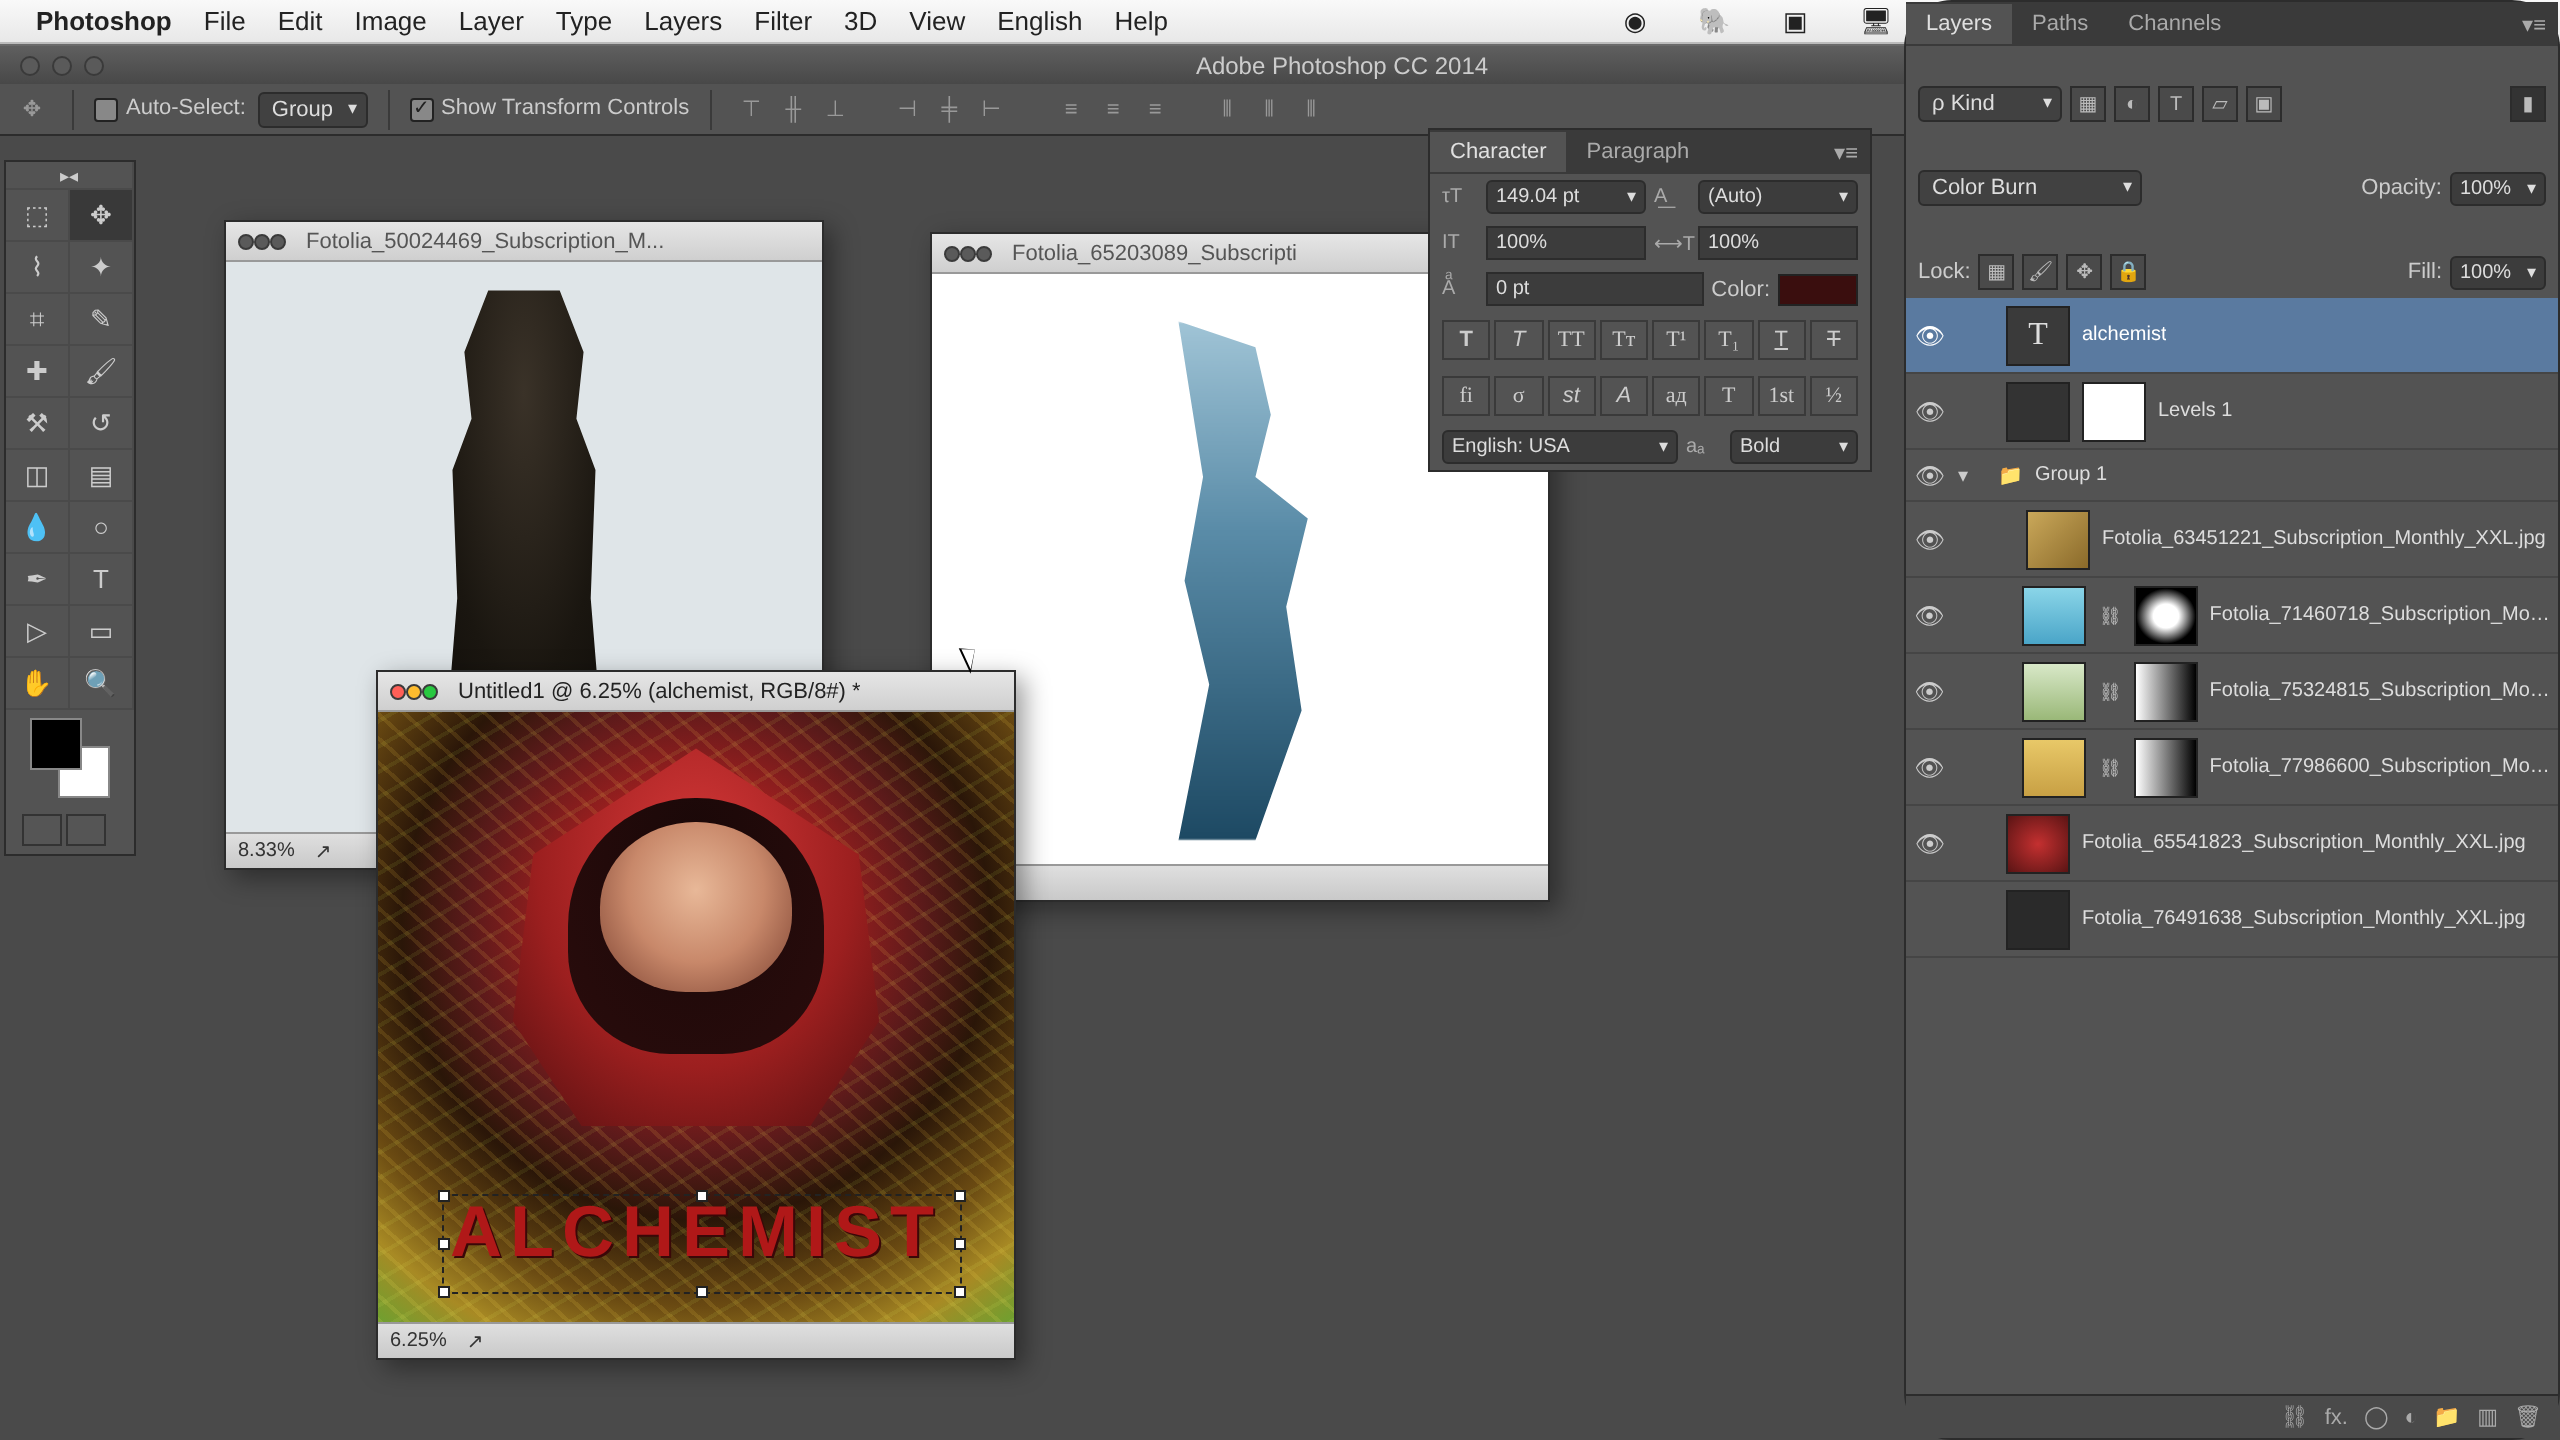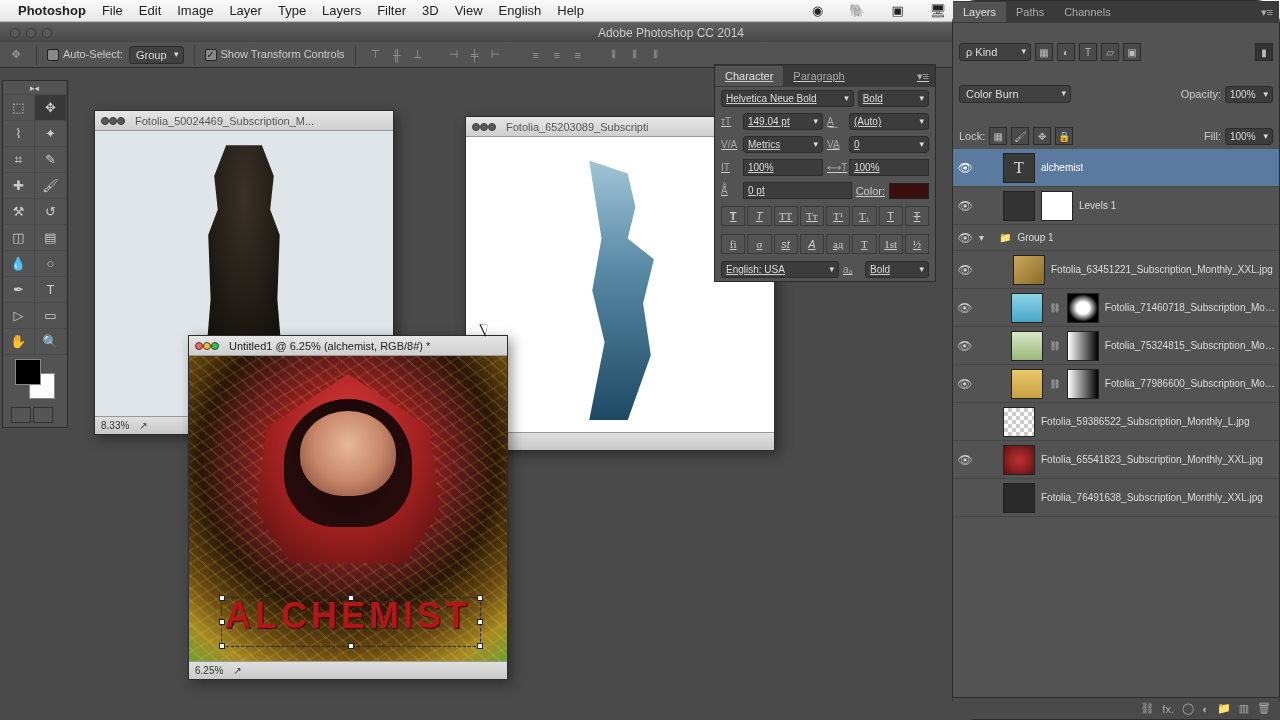--- a/index.html
+++ b/index.html
@@ -84,21 +84,21 @@
 .thumb.T { background: #3a3a3a; color: #ddd; font-size: 16px; display: flex; align-items: center; justify-content: center; font-family: Georgia, serif; }
 .thumb.levels { background: linear-gradient(0deg, #222 0%, #222 30%, transparent 30%), #fff; position: relative; }
 .thumb.mask { background: #fff; }
 .thumb.maskgrad { background: linear-gradient(90deg, #fff, #000); }
 .thumb.check { background: repeating-conic-gradient(#ccc 0 25%, #fff 0 50%) 0 0/8px 8px; }
 .layer-name { overflow: hidden; text-overflow: ellipsis; white-space: nowrap; color: #ddd; }
 .sel .layer-name { color: #fff; }
 .layers-footer { position: absolute; bottom: 0; left: 0; right: 0; height: 22px; background: #4a4a4a; border-top: 1px solid #2c2c2c; display: flex; justify-content: flex-end; gap: 8px; padding: 0 8px; align-items: center; color: #aaa; font-size: 11px; }
 
 
-.char-panel { position: absolute; top: 64px; left: 714px; width: 222px; text-decoration: underline; }
+.char-panel { position: absolute; top: 64px; left: 714px; width: 222px; }
 
 .cursor-arrow { position: absolute; width: 0; height: 0; border-left: 7px solid #000; border-top: 4px solid transparent; border-bottom: 10px solid transparent; transform: rotate(-25deg); }
 .cursor-arrow::after { content: ""; position: absolute; left: -6px; top: -3px; border-left: 6px solid #fff; border-top: 3px solid transparent; border-bottom: 8px solid transparent; }
 </style>
 </head>
 <body>
 
 <div class="mac-menubar">
   <span class="apple"></span>
   <span class="bold">Photoshop</span>
@@ -195,21 +195,21 @@
         <div class="fg"></div>
       </div>
       <div class="mode-btns">
         <div class="mode-btn"></div>
         <div class="mode-btn"></div>
       </div>
     </div>
   </div>
 </div>
 
-<div class="doc-window" style="left:94px;top:110px;width:300px">
+<div class="doc-window" style="left:112px;top:110px;width:300px">
   <div class="doc-tabbar">
     <div class="dot"></div>
     <div class="dot"></div>
     <div class="dot"></div>
     <div class="tab-title">Fotolia_50024469_Subscription_M...</div>
   </div>
   <div class="doc-canvas city-silhouette" style="height:285px"></div>
   <div class="doc-status">
     <span>8.33%</span>
     <span>↗</span>
@@ -261,34 +261,24 @@
 
 <div class="cursor-arrow" style="left:482px;top:322px"></div>
 
 <div class="char-panel panel">
   <div class="panel-tabs">
     <div class="panel-tab active">Character</div>
     <div class="panel-tab">Paragraph</div>
     <div style="margin-left:auto;padding:0 6px;color:#aaa">▾≡</div>
   </div>
   <div class="panel-row">
-    <div class="field dropdown" style="flex:2">Helvetica Neue Bold</div>
-    <div class="field dropdown">Bold</div>
-  </div>
-  <div class="panel-row">
     <span class="mini-label">τT</span>
     <div class="field dropdown">149.04 pt</div>
     <span class="mini-label">A͟</span>
     <div class="field dropdown">(Auto)</div>
-  </div>
-  <div class="panel-row">
-    <span class="mini-label">V/A</span>
-    <div class="field dropdown">Metrics</div>
-    <span class="mini-label">VA̲</span>
-    <div class="field dropdown">0</div>
   </div>
   <div class="panel-row">
     <span class="mini-label">IT</span>
     <div class="field">100%</div>
     <span class="mini-label">⟷T</span>
     <div class="field">100%</div>
   </div>
   <div class="panel-row">
     <span class="mini-label">Aͣ</span>
     <div class="field">0 pt</div>
@@ -408,26 +398,20 @@
     </div>
     <div class="layer-row">
       <div class="eye">👁</div>
       <div style="width:28px"></div>
       <div class="thumb" style="background:linear-gradient(#e8c868,#c8a044)"></div>
       <span style="font-size:9px">⛓</span>
       <div class="thumb maskgrad"></div>
       <div class="layer-name">Fotolia_77986600_Subscription_Mont...</div>
     </div>
     <div class="layer-row">
-      <div class="eye"></div>
-      <div style="width:18px"></div>
-      <div class="thumb check"></div>
-      <div class="layer-name">Fotolia_59386522_Subscription_Monthly_L.jpg</div>
-    </div>
-    <div class="layer-row">
       <div class="eye">👁</div>
       <div style="width:18px"></div>
       <div class="thumb" style="background:radial-gradient(#c43030,#5a1414)"></div>
       <div class="layer-name">Fotolia_65541823_Subscription_Monthly_XXL.jpg</div>
     </div>
     <div class="layer-row">
       <div class="eye"></div>
       <div style="width:18px"></div>
       <div class="thumb" style="background:#2a2a2a"></div>
       <div class="layer-name">Fotolia_76491638_Subscription_Monthly_XXL.jpg</div>

